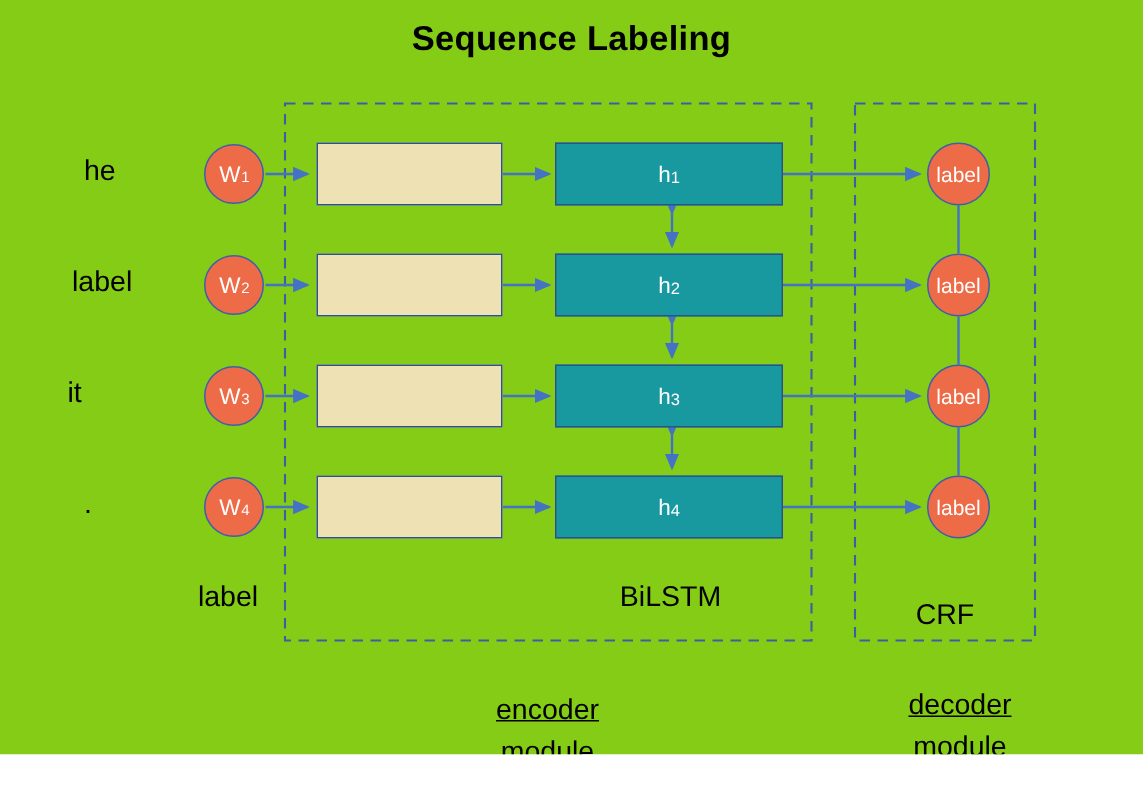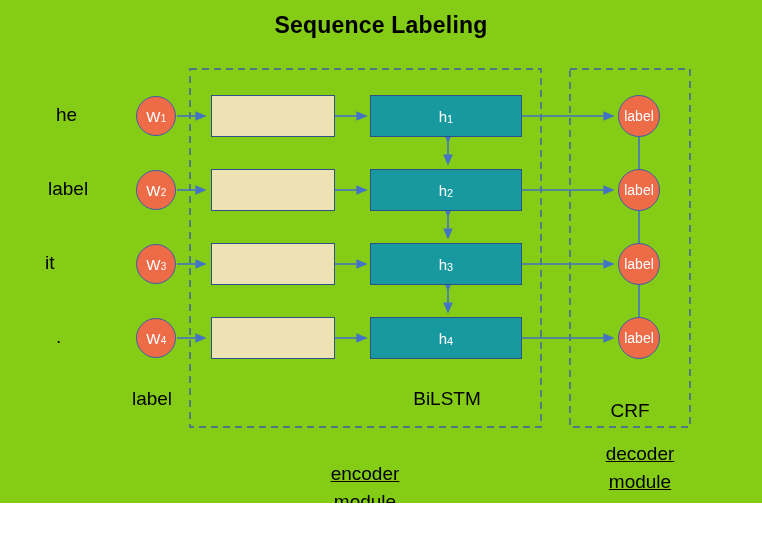--- a/index.html
+++ b/index.html
@@ -227,18 +227,18 @@
   <div class="label-circle" style="left:618px; top:317px;">label</div>
 
   <div class="col-label" style="left:112px; top:388px; width:80px;">label</div>
   <div class="col-label" style="left:380px; top:388px; width:134px;">BiLSTM</div>
   <div class="col-label" style="left:580px; top:388px; width:100px;margin-top:12px;">CRF</div>
 
   <div class="module-label" style="left:285px; top:460px; width:160px;">
     <div>encoder</div>
     <div>module</div>
   </div>
-  <div class="module-label" style="left:560px; top:440px; width:160px;">
+  <div class="module-label" style="left:560px; top:457px; width:160px;">
     <div>decoder</div>
     <div>module</div>
   </div>
 
 </div>
 
 </body></html>

